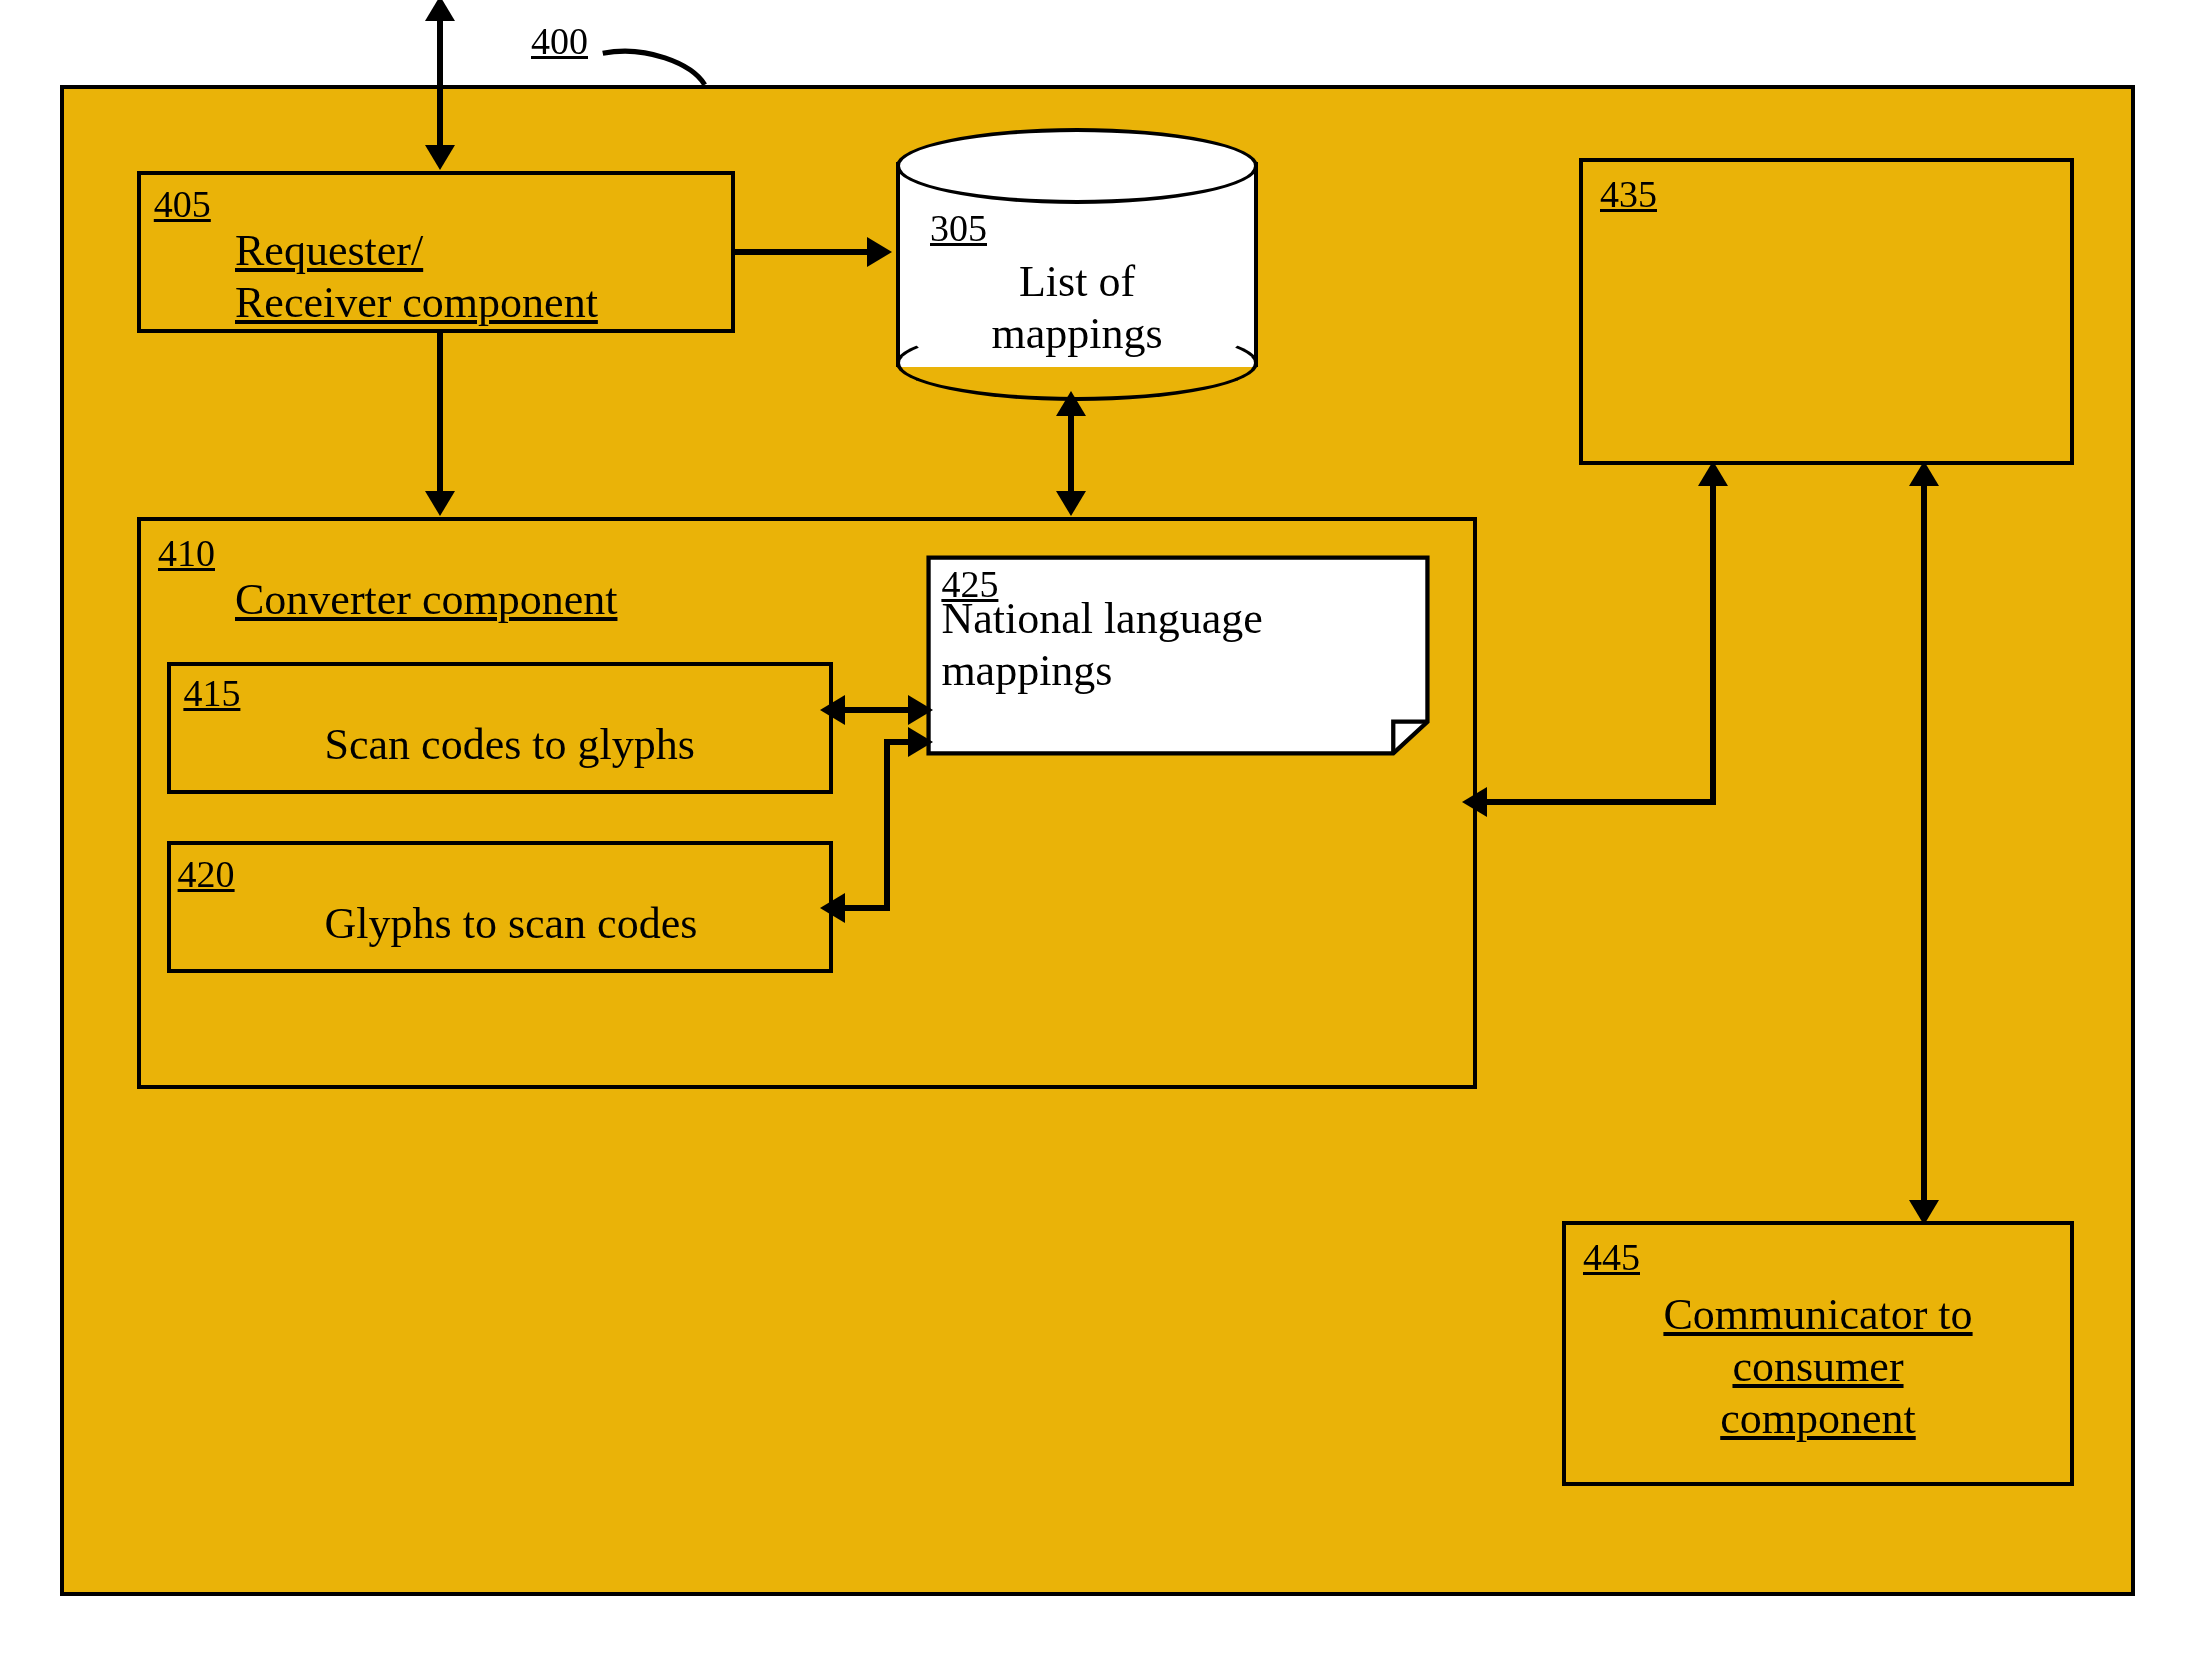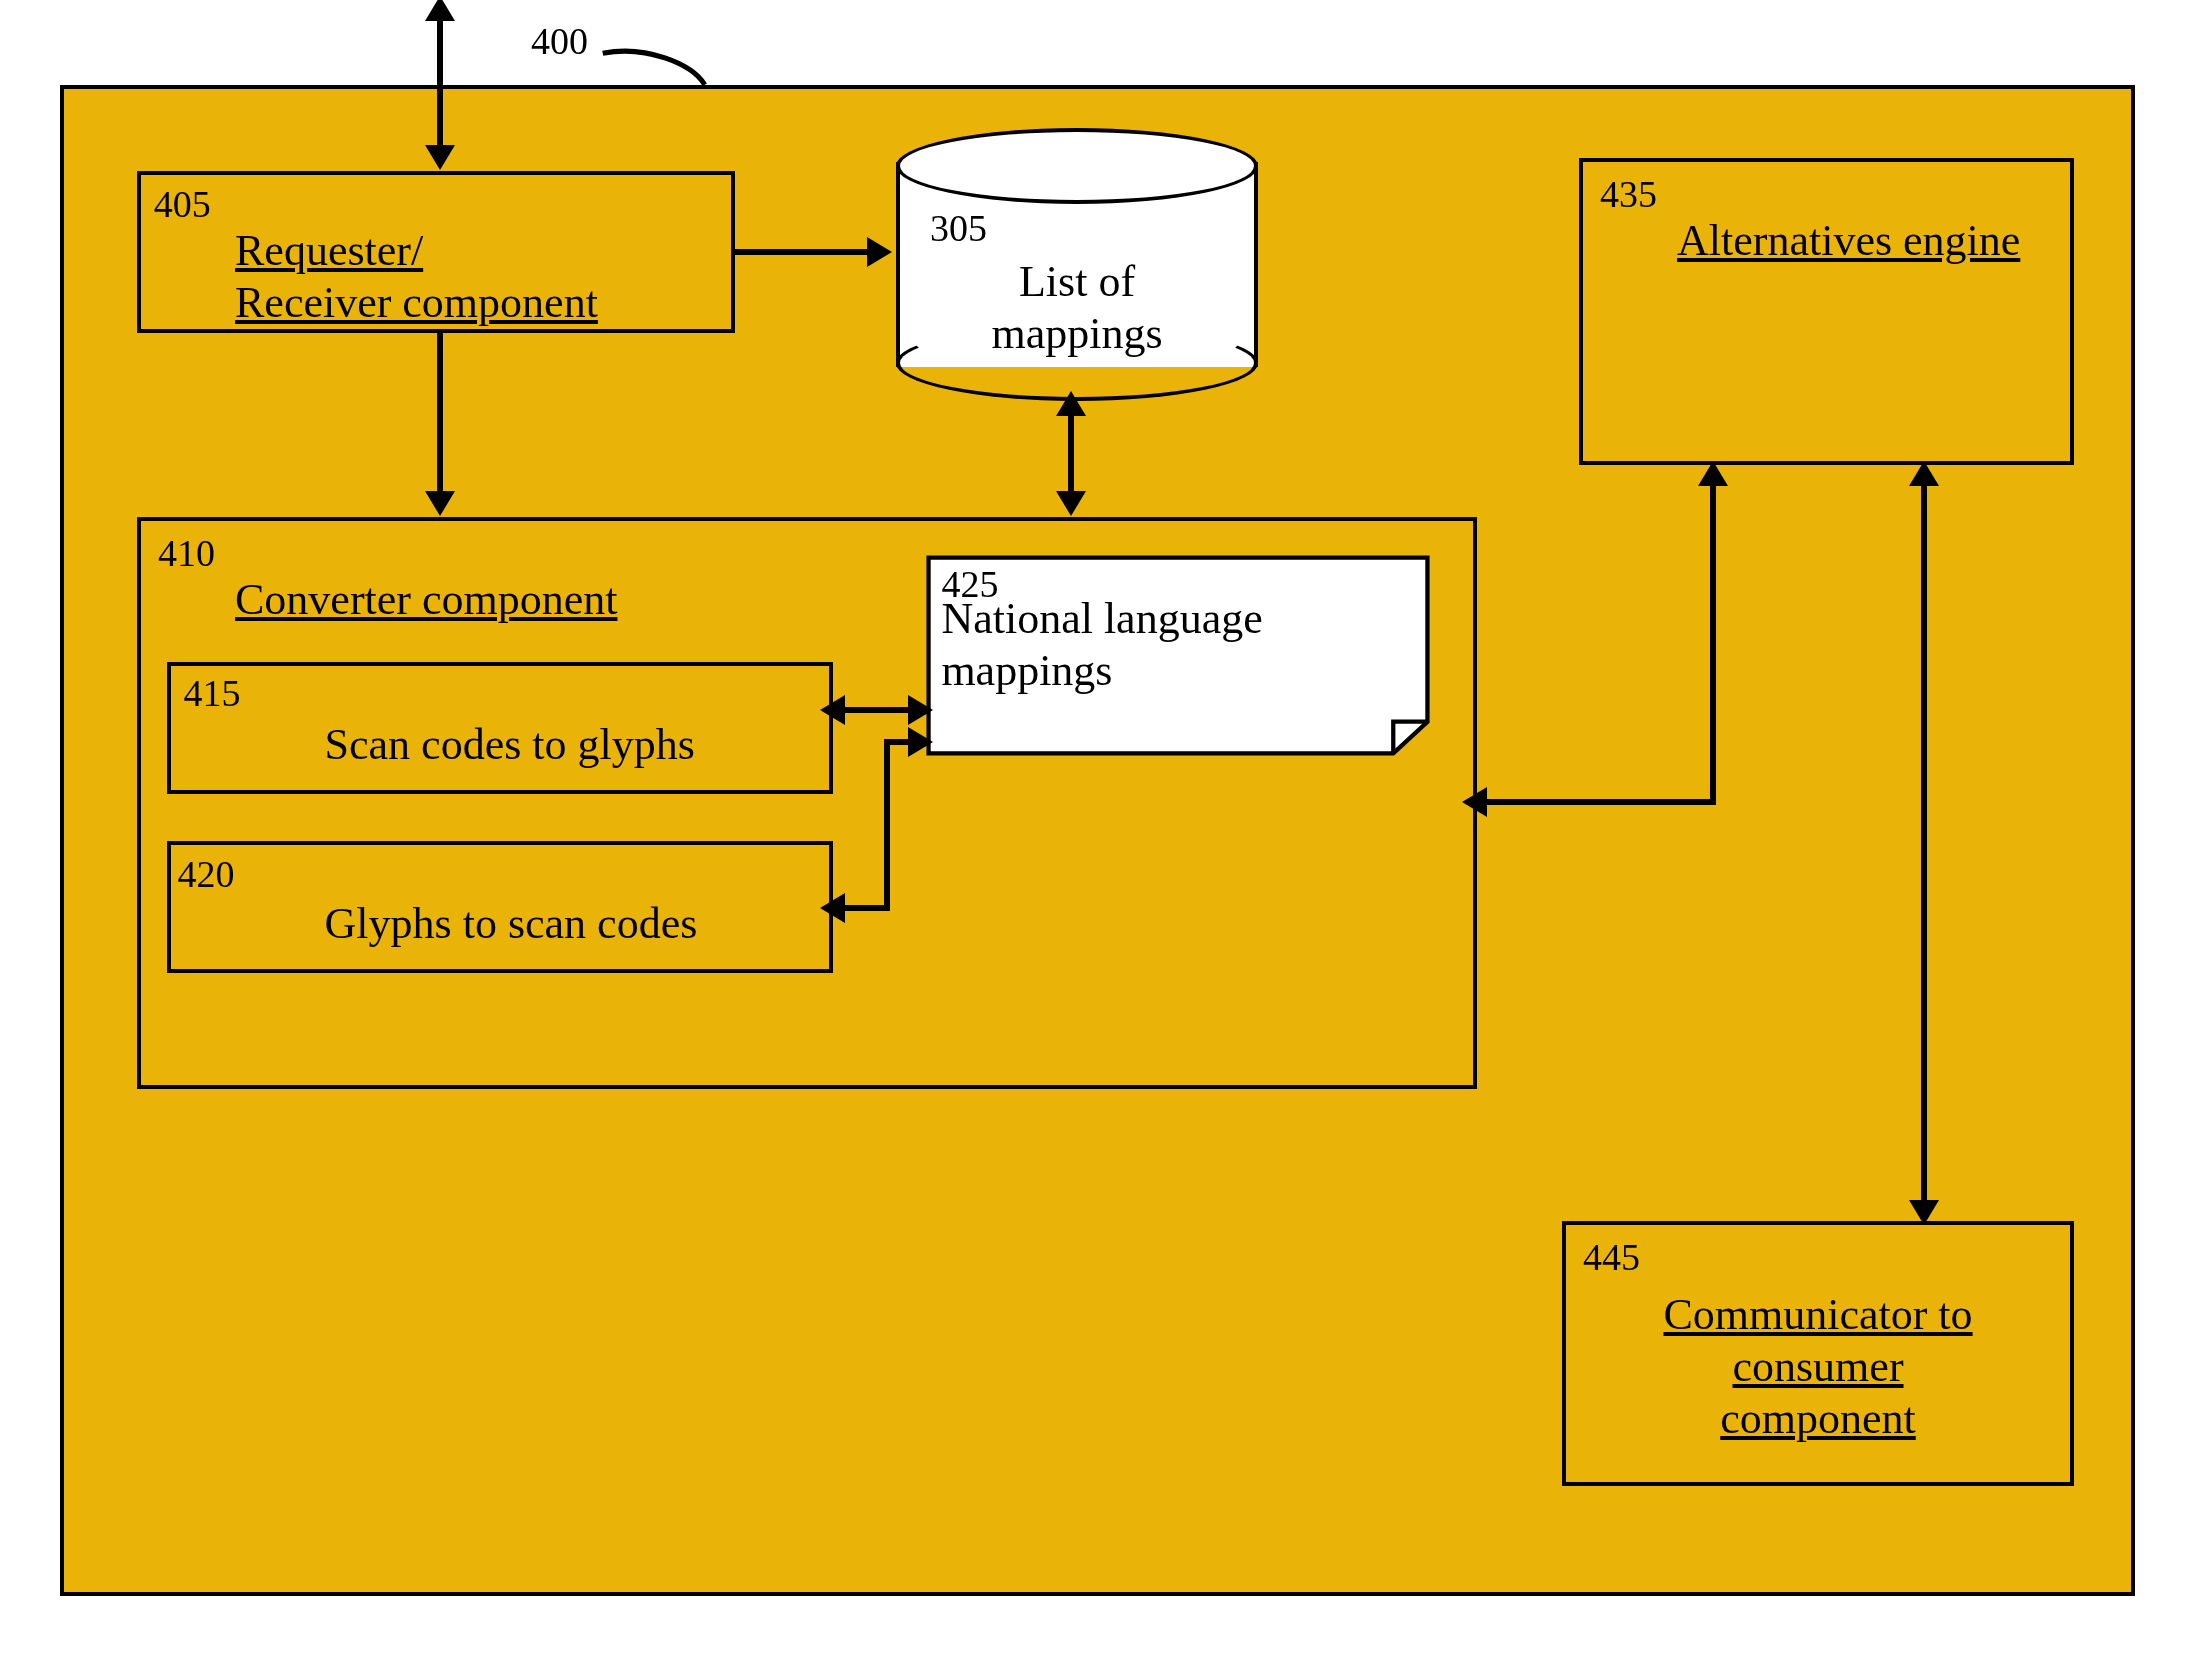--- a/index.html
+++ b/index.html
@@ -16,20 +16,21 @@
   .box {
     position: absolute;
     border: 4.3px solid #000;
     box-sizing: border-box;
     background: #eab308;
   }
   .ref {
     position: absolute;
     font-size: 38px;
     line-height: 1;
+    text-decoration: underline;
   }
   .title {
     position: absolute;
     font-size: 44px;
     line-height: 1.18;
   }
   .under { text-decoration: underline; }
   .center { text-align: center; }
 
   
@@ -158,21 +159,20 @@
 
     <div class="hline" style="left:696px; top:384px; width:51px;"></div>
     <div class="ah-l" style="left:679px; top:372px;"></div>
     <div class="vline" style="left:743px; top:218px; height:172px;"></div>
     <div class="hline" style="left:743px; top:218px; width:34px;"></div>
     <div class="ah-r" style="left:767px; top:206px;"></div>
   </div>
 
   <div class="box" style="left:1579px; top:158px; width:495px; height:307px;">
     <div class="ref" style="left:17px; top:12.8px;">435</div>
-    <div class="title under" style="left:94px; top:53px;">Alternatives engine</div>
 
   </div>
 
   <div class="hline" style="left:1477px; top:799px; width:239px;"></div>
   <div class="ah-l" style="left:1462px; top:787px;"></div>
   <div class="vline" style="left:1710px; top:474px; height:331px;"></div>
   <div class="ah-u" style="left:1698px; top:461px;"></div>
 
   <div class="box" style="left:1562px; top:1221px; width:512px; height:265px;">
     <div class="ref" style="left:17px; top:12.8px;">445</div>

